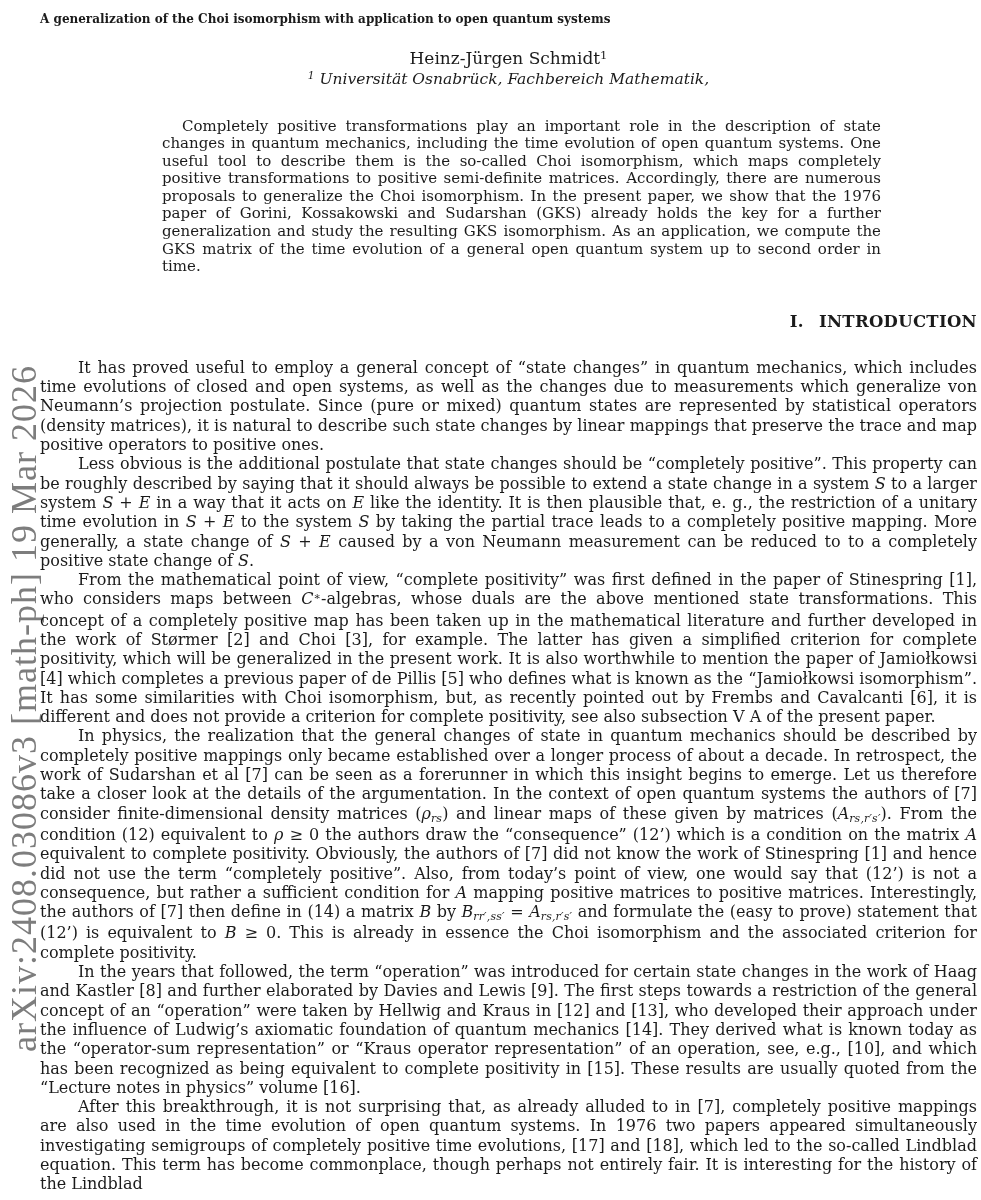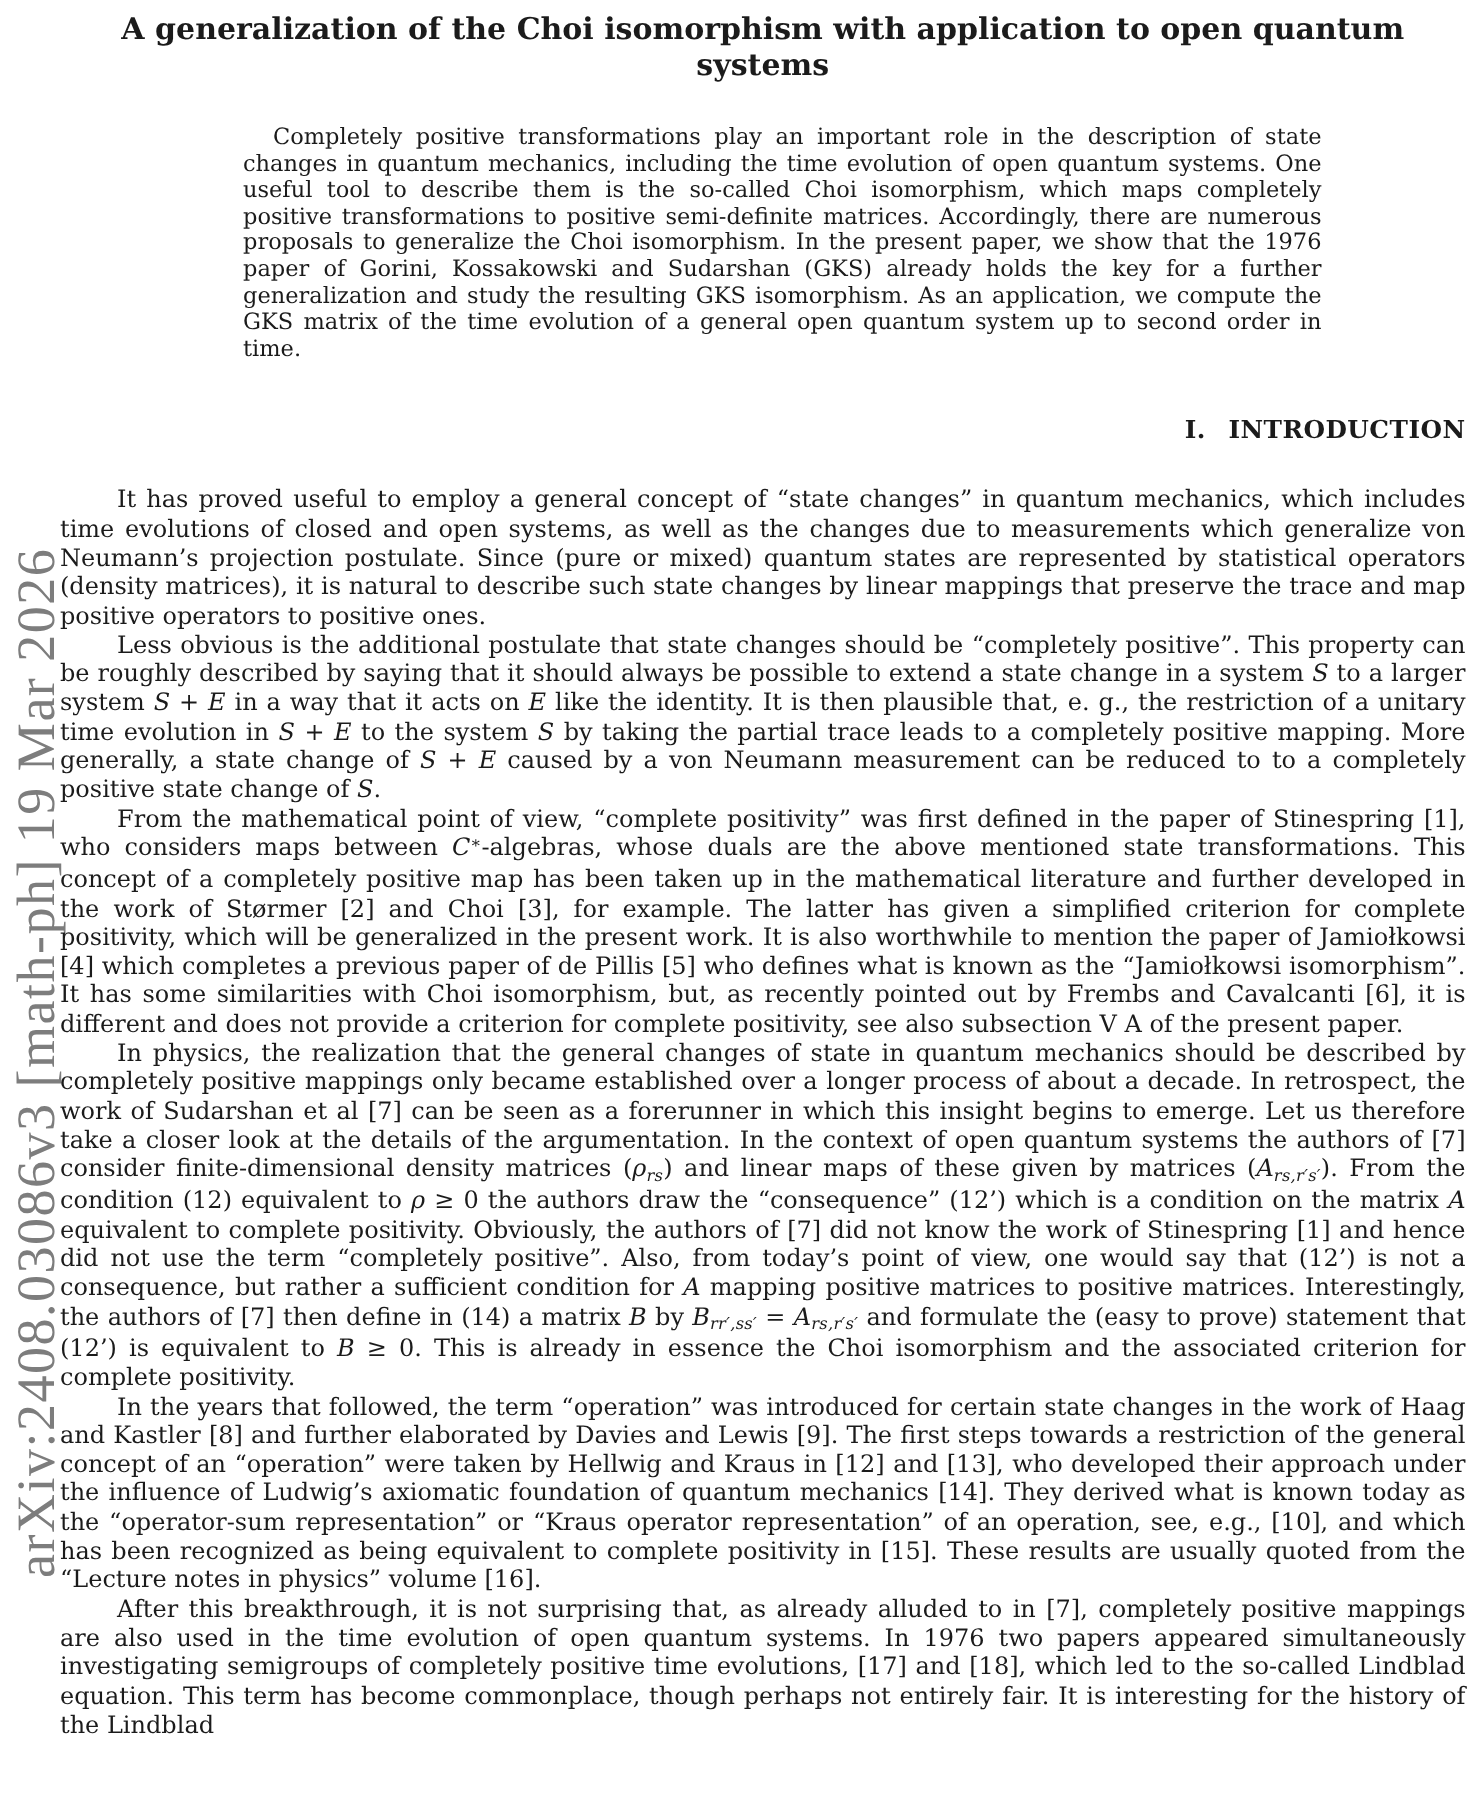--- a/index.html
+++ b/index.html
@@ -27,22 +27,21 @@
     transform: rotate(-90deg);
     white-space: nowrap;
     font-family: "Liberation Serif", serif;
     font-size: 36px;
     letter-spacing: 1px;
     color: #7d7d7d;
     line-height: 40px;
   }
   .title {
     margin: 0; padding-top: 7px;
-    text-align: center;
-    font-size: 20px;
+    font-size: 12px;
     font-weight: bold;
     line-height: 24px;
   }
   .author {
     margin-top: 17px;
     text-align: center;
     font-size: 17px;
     line-height: 20px;
   }
   .affil {
@@ -90,21 +89,23 @@
 
 <div class="page">
 
   <div class="watermark">arXiv:2408.03086v3  [math-ph]  19 Mar 2026</div>
 
   <div class="content">
 
     <header>
       <h1 class="title">A generalization of the Choi isomorphism with application to open quantum systems</h1>
 
+      <div class="author"><span>Heinz-Jürgen Schmidt</span><sup class="rn">1</sup></div>
 
+      <div class="affil"><sup class="rn">1</sup><span> Universität Osnabrück, Fachbereich Mathematik,</span></div>
 
     </header>
 
     <section class="abstract">Completely positive transformations play an important role in the description of state changes in quantum mechanics, including the time evolution of open quantum systems. One useful tool to describe them is the so-called Choi isomorphism, which maps completely positive transformations to positive semi-definite matrices. Accordingly, there are numerous proposals to generalize the Choi isomorphism. In the present paper, we show that the 1976 paper of Gorini, Kossakowski and Sudarshan (GKS) already holds the key for a further generalization and study the resulting GKS isomorphism. As an application, we compute the GKS matrix of the time evolution of a general open quantum system up to second order in time.</section>
 
     <h2 class="section-heading">I. INTRODUCTION</h2>
 
     <div class="body-text">
       <p class="para"><span>It has proved useful to employ a general concept of “state changes” in quantum mechanics, which includes time evolutions of closed and open systems, as well as the changes due to measurements which generalize von Neumann’s projection postulate. Since (pure or mixed) quantum states are represented by statistical operators (density matrices), it is natural to describe such state changes by linear mappings that preserve the trace and map positive operators to positive ones.</span></p>
       <p class="para"><span>Less obvious is the additional postulate that state changes should be “completely positive”. This property can be roughly described by saying that it should always be possible to extend a state change in a system </span><span class="it">S</span><span> to a larger system </span><span class="it">S</span><span> + </span><span class="it">E</span><span> in a way that it acts on </span><span class="it">E</span><span> like the identity. It is then plausible that, e. g., the restriction of a unitary time evolution in </span><span class="it">S</span><span> + </span><span class="it">E</span><span> to the system </span><span class="it">S</span><span> by taking the partial trace leads to a completely positive mapping. More generally, a state change of </span><span class="it">S</span><span> + </span><span class="it">E</span><span> caused by a von Neumann measurement can be reduced to to a completely positive state change of </span><span class="it">S</span><span>.</span></p>

